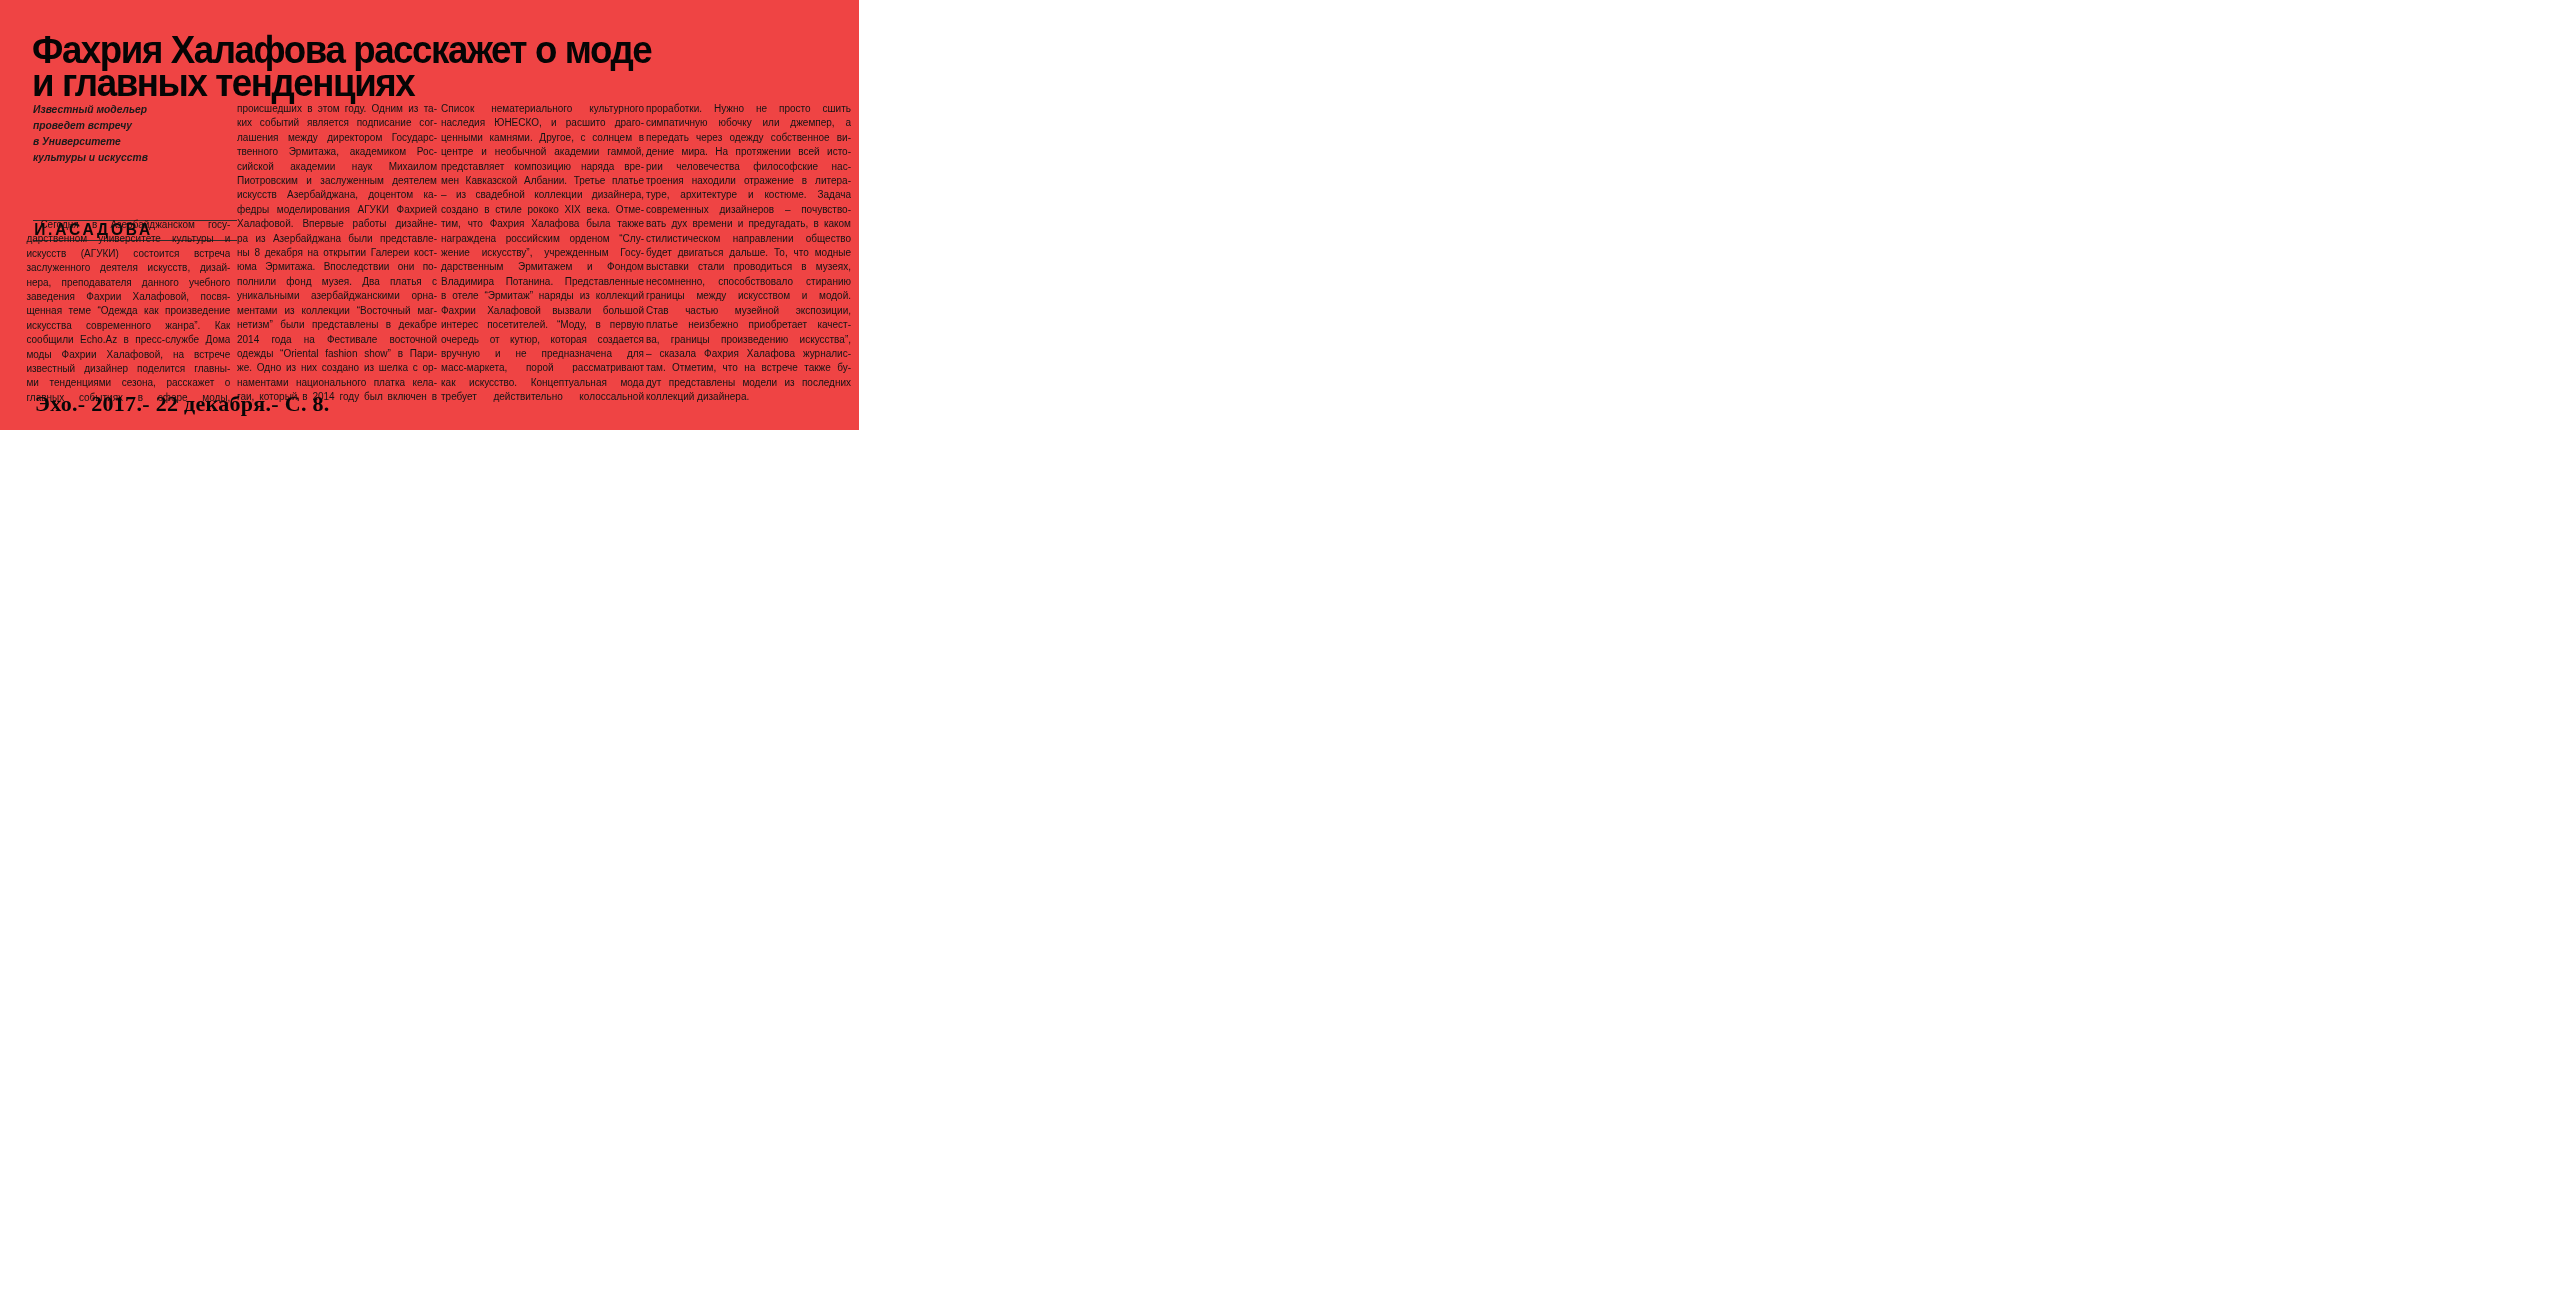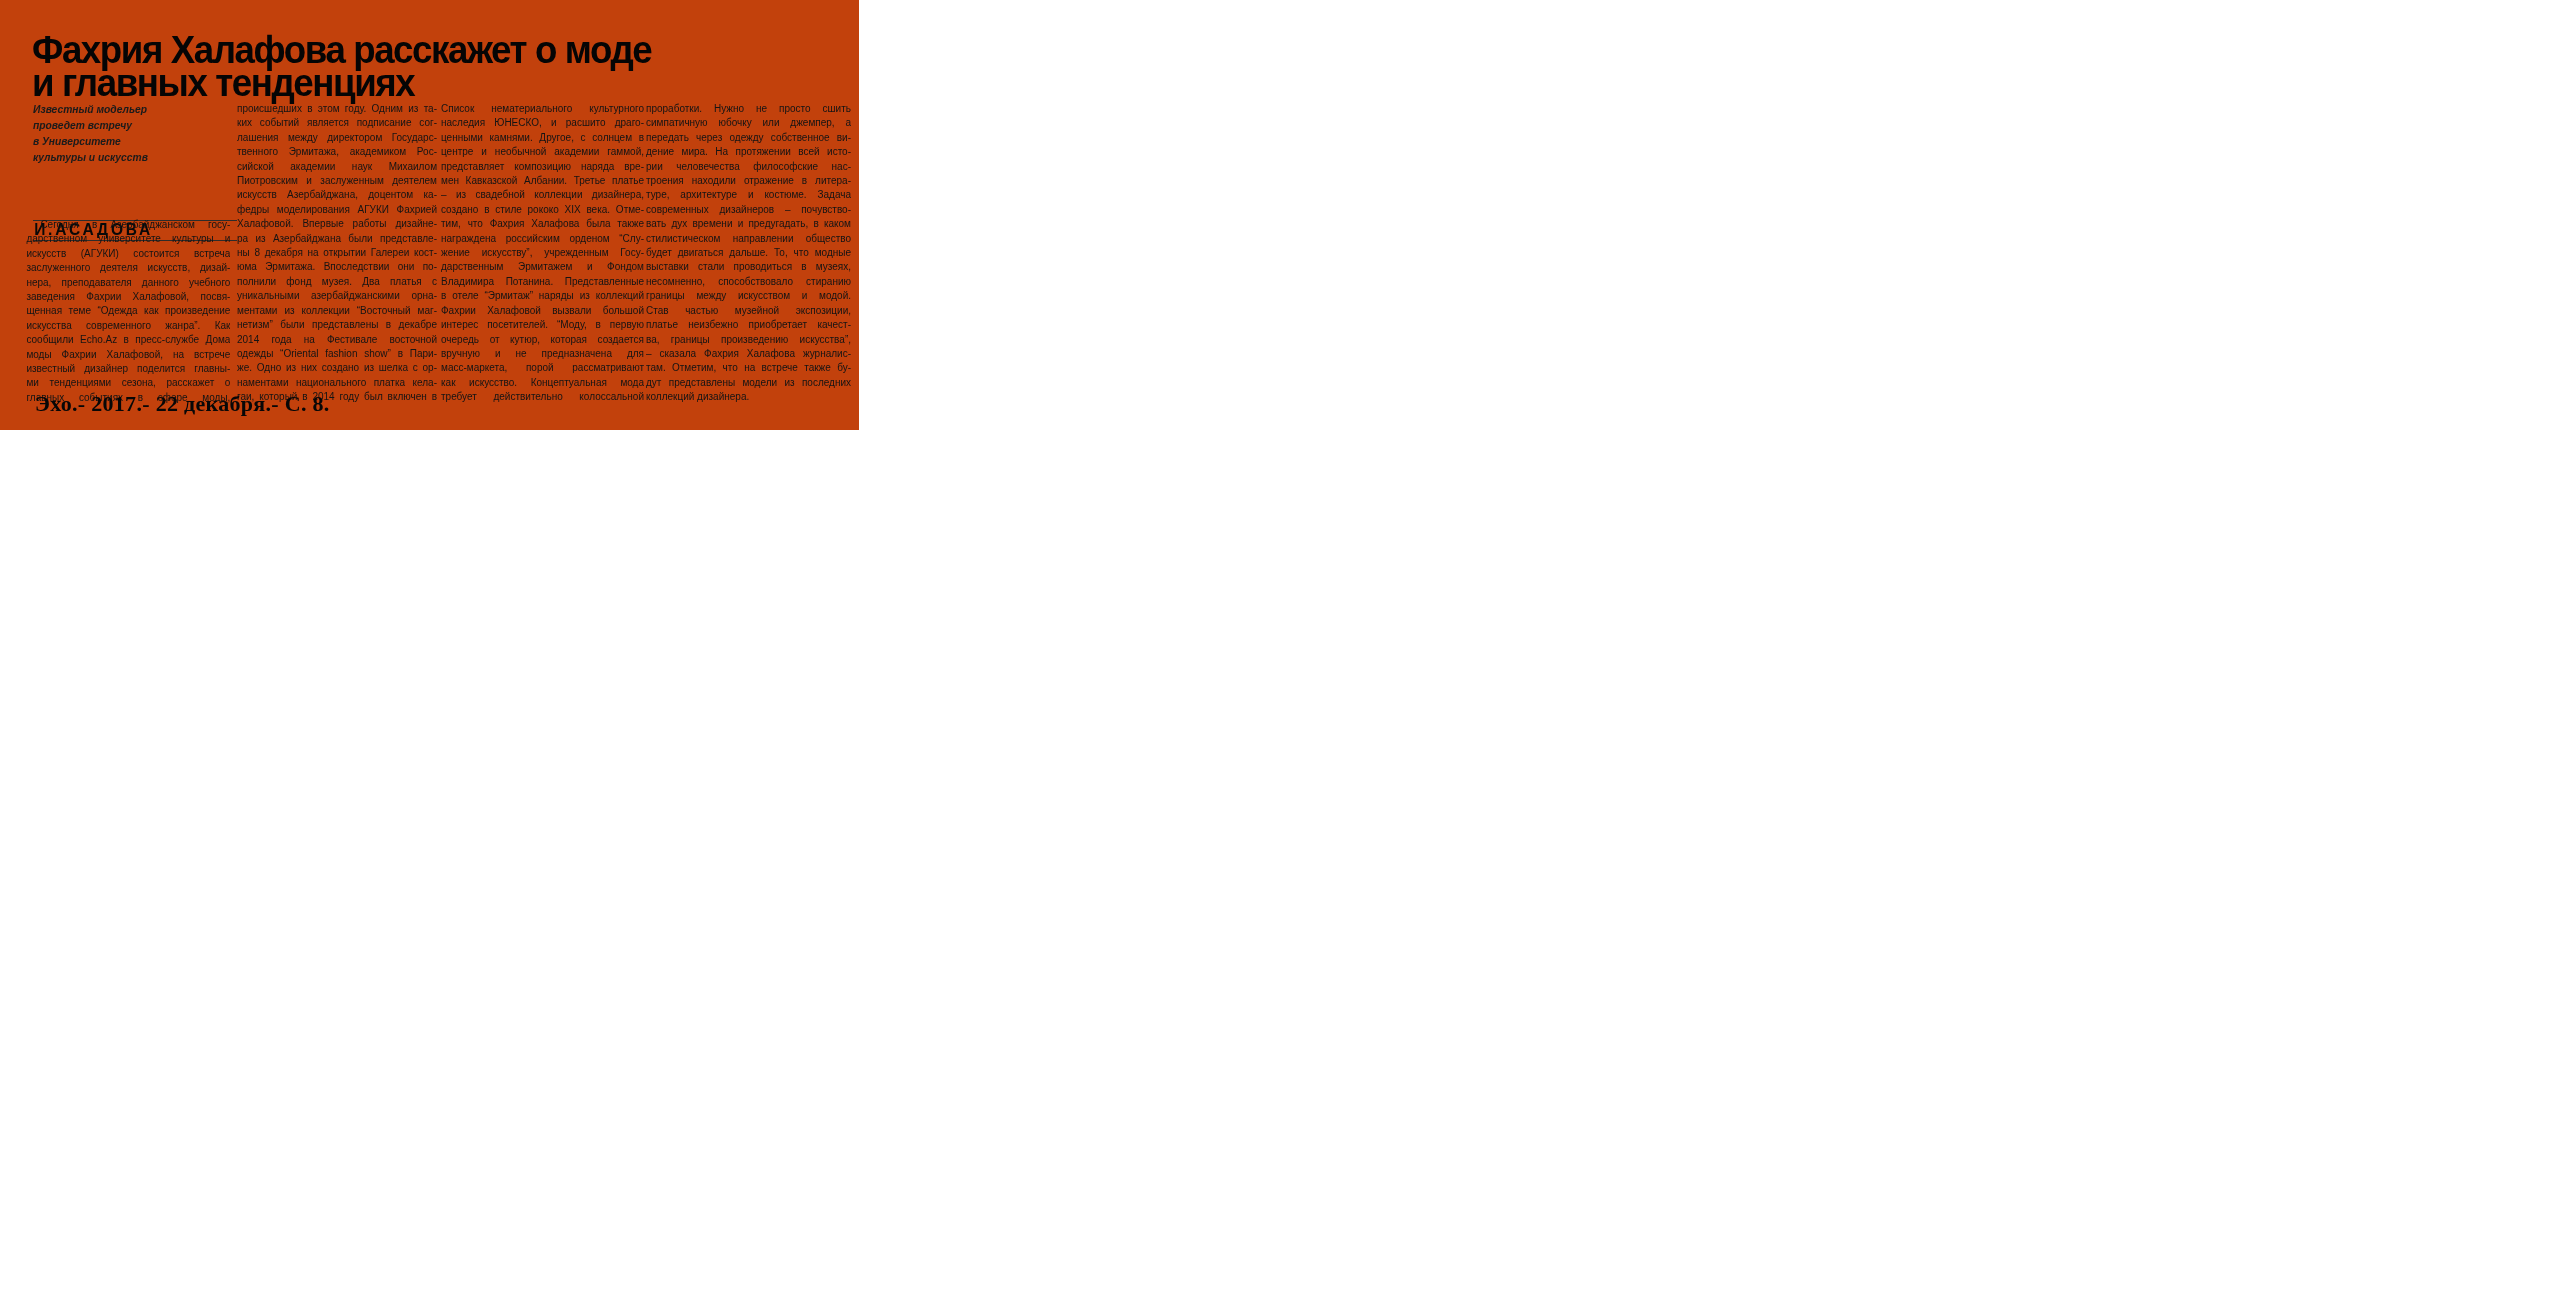--- a/index.html
+++ b/index.html
@@ -1,20 +1,20 @@
 <!DOCTYPE html>
 <html style="font-size:9.4px"><head>
 <meta charset="utf-8">
 <style>
   html,body { margin:0; padding:0; background:#ffffff; }
   .page {
     position: relative;
     width: 859px;
     height: 430px;
-    background: #c2410c;
+    background: #ef4444;
     overflow: hidden;
     font-family: "Liberation Sans", sans-serif;
     color: #161616;
   }
   .headline {
     position: absolute;
     left: 32px; top: 33px;
     font-size: 39px;
     font-weight: 900;
     line-height: 33px;

